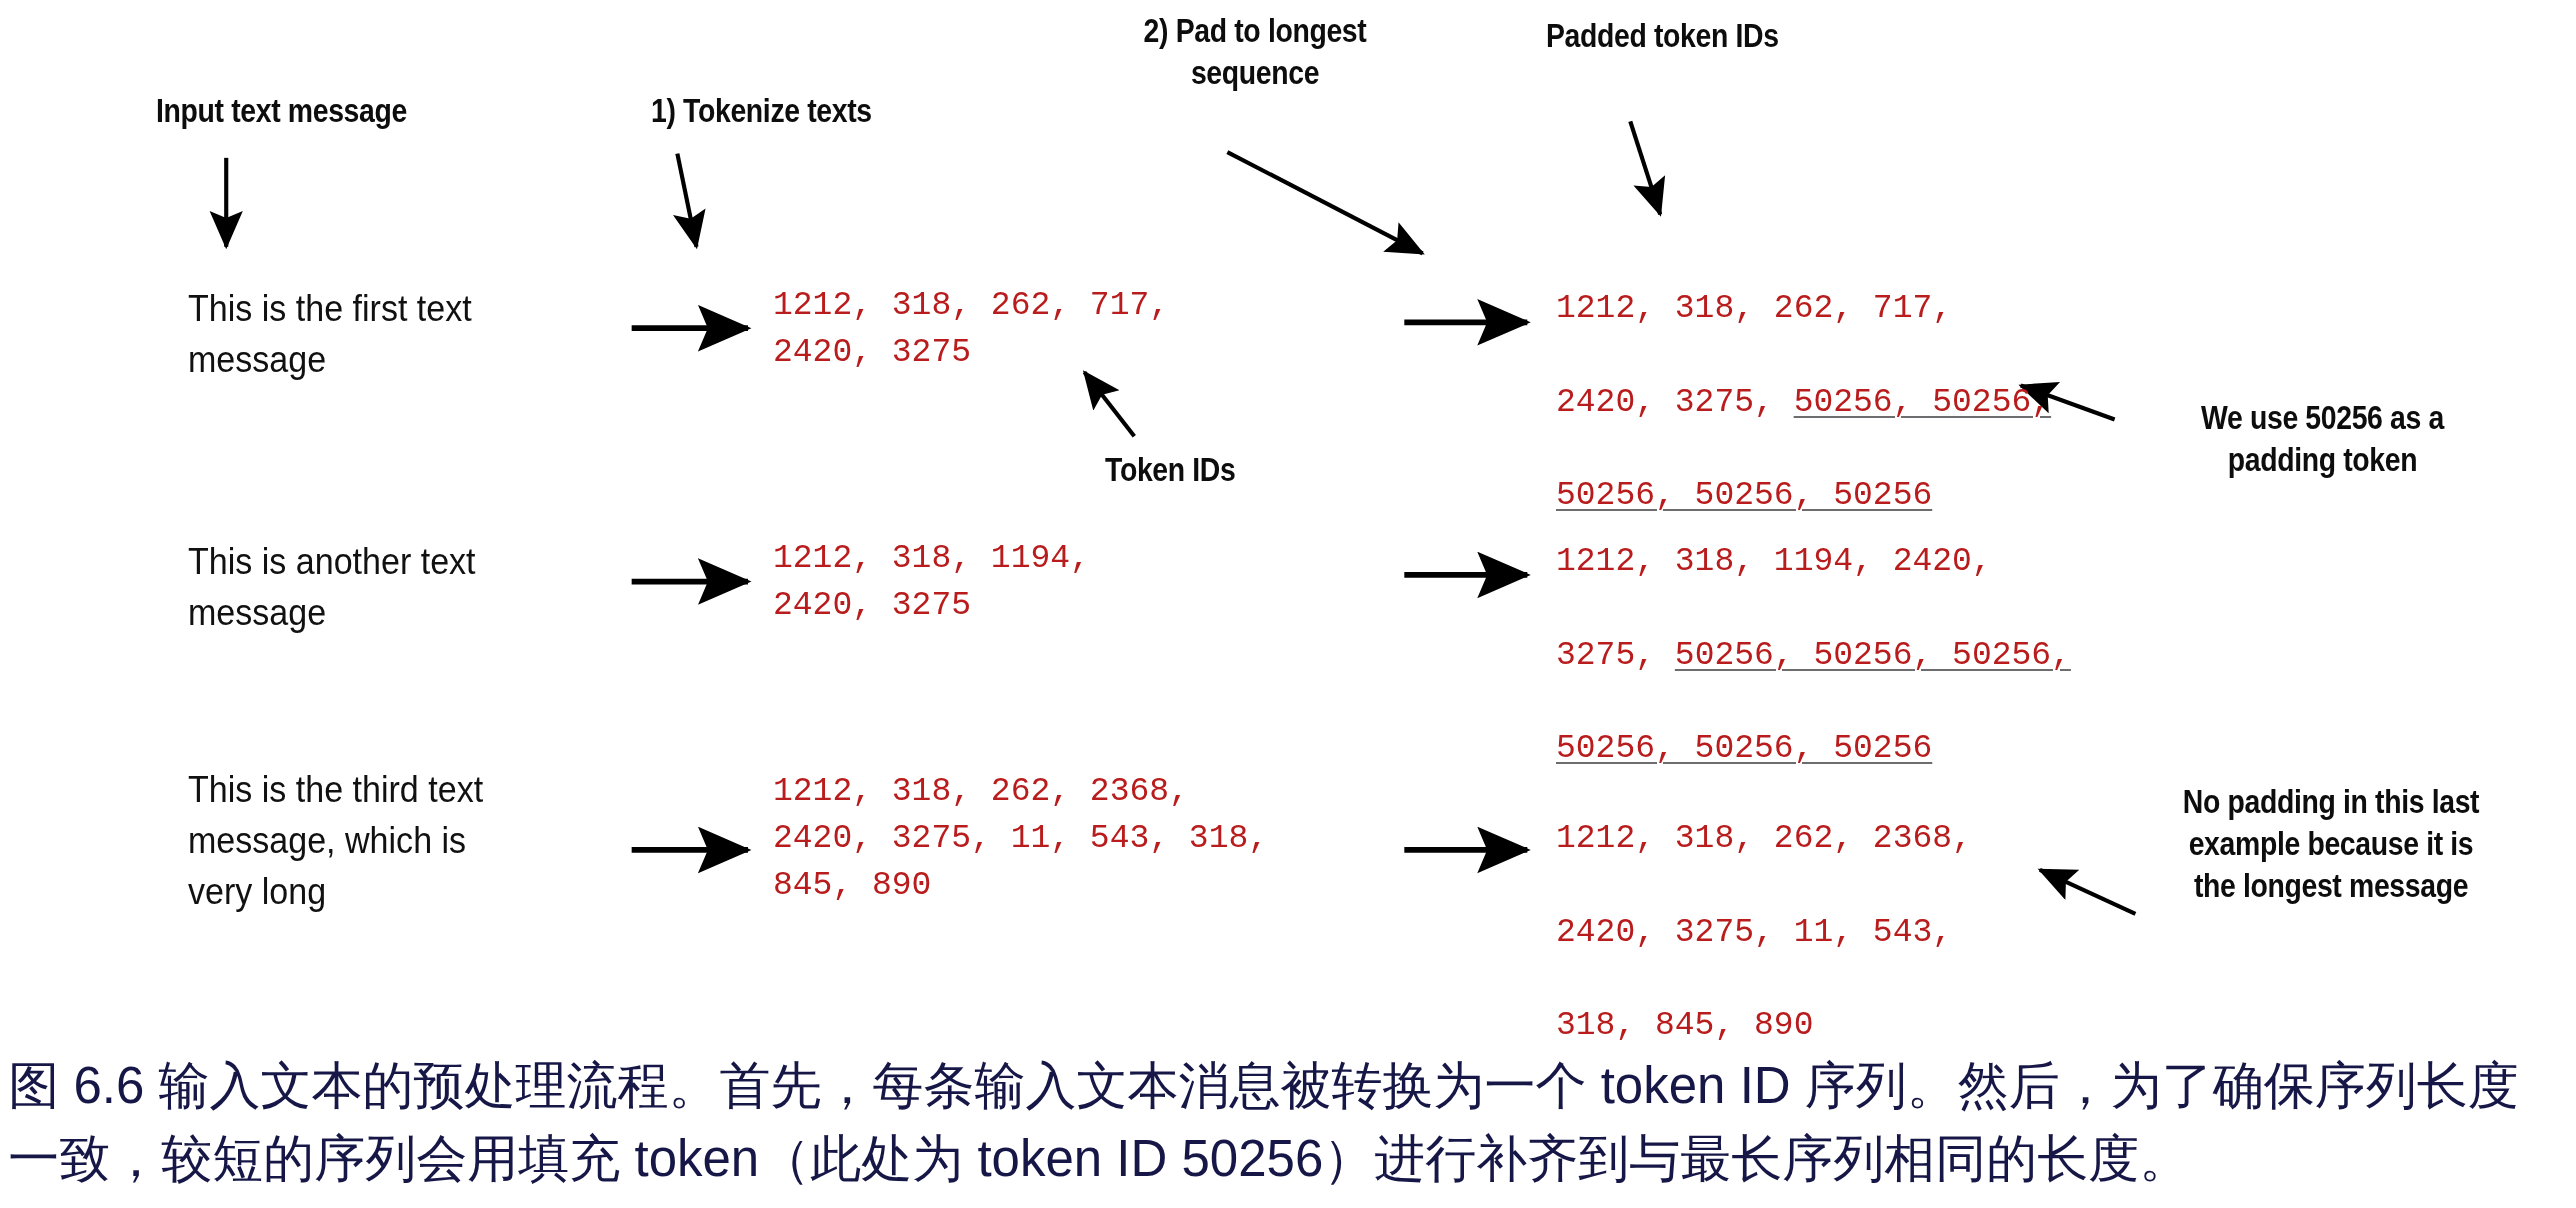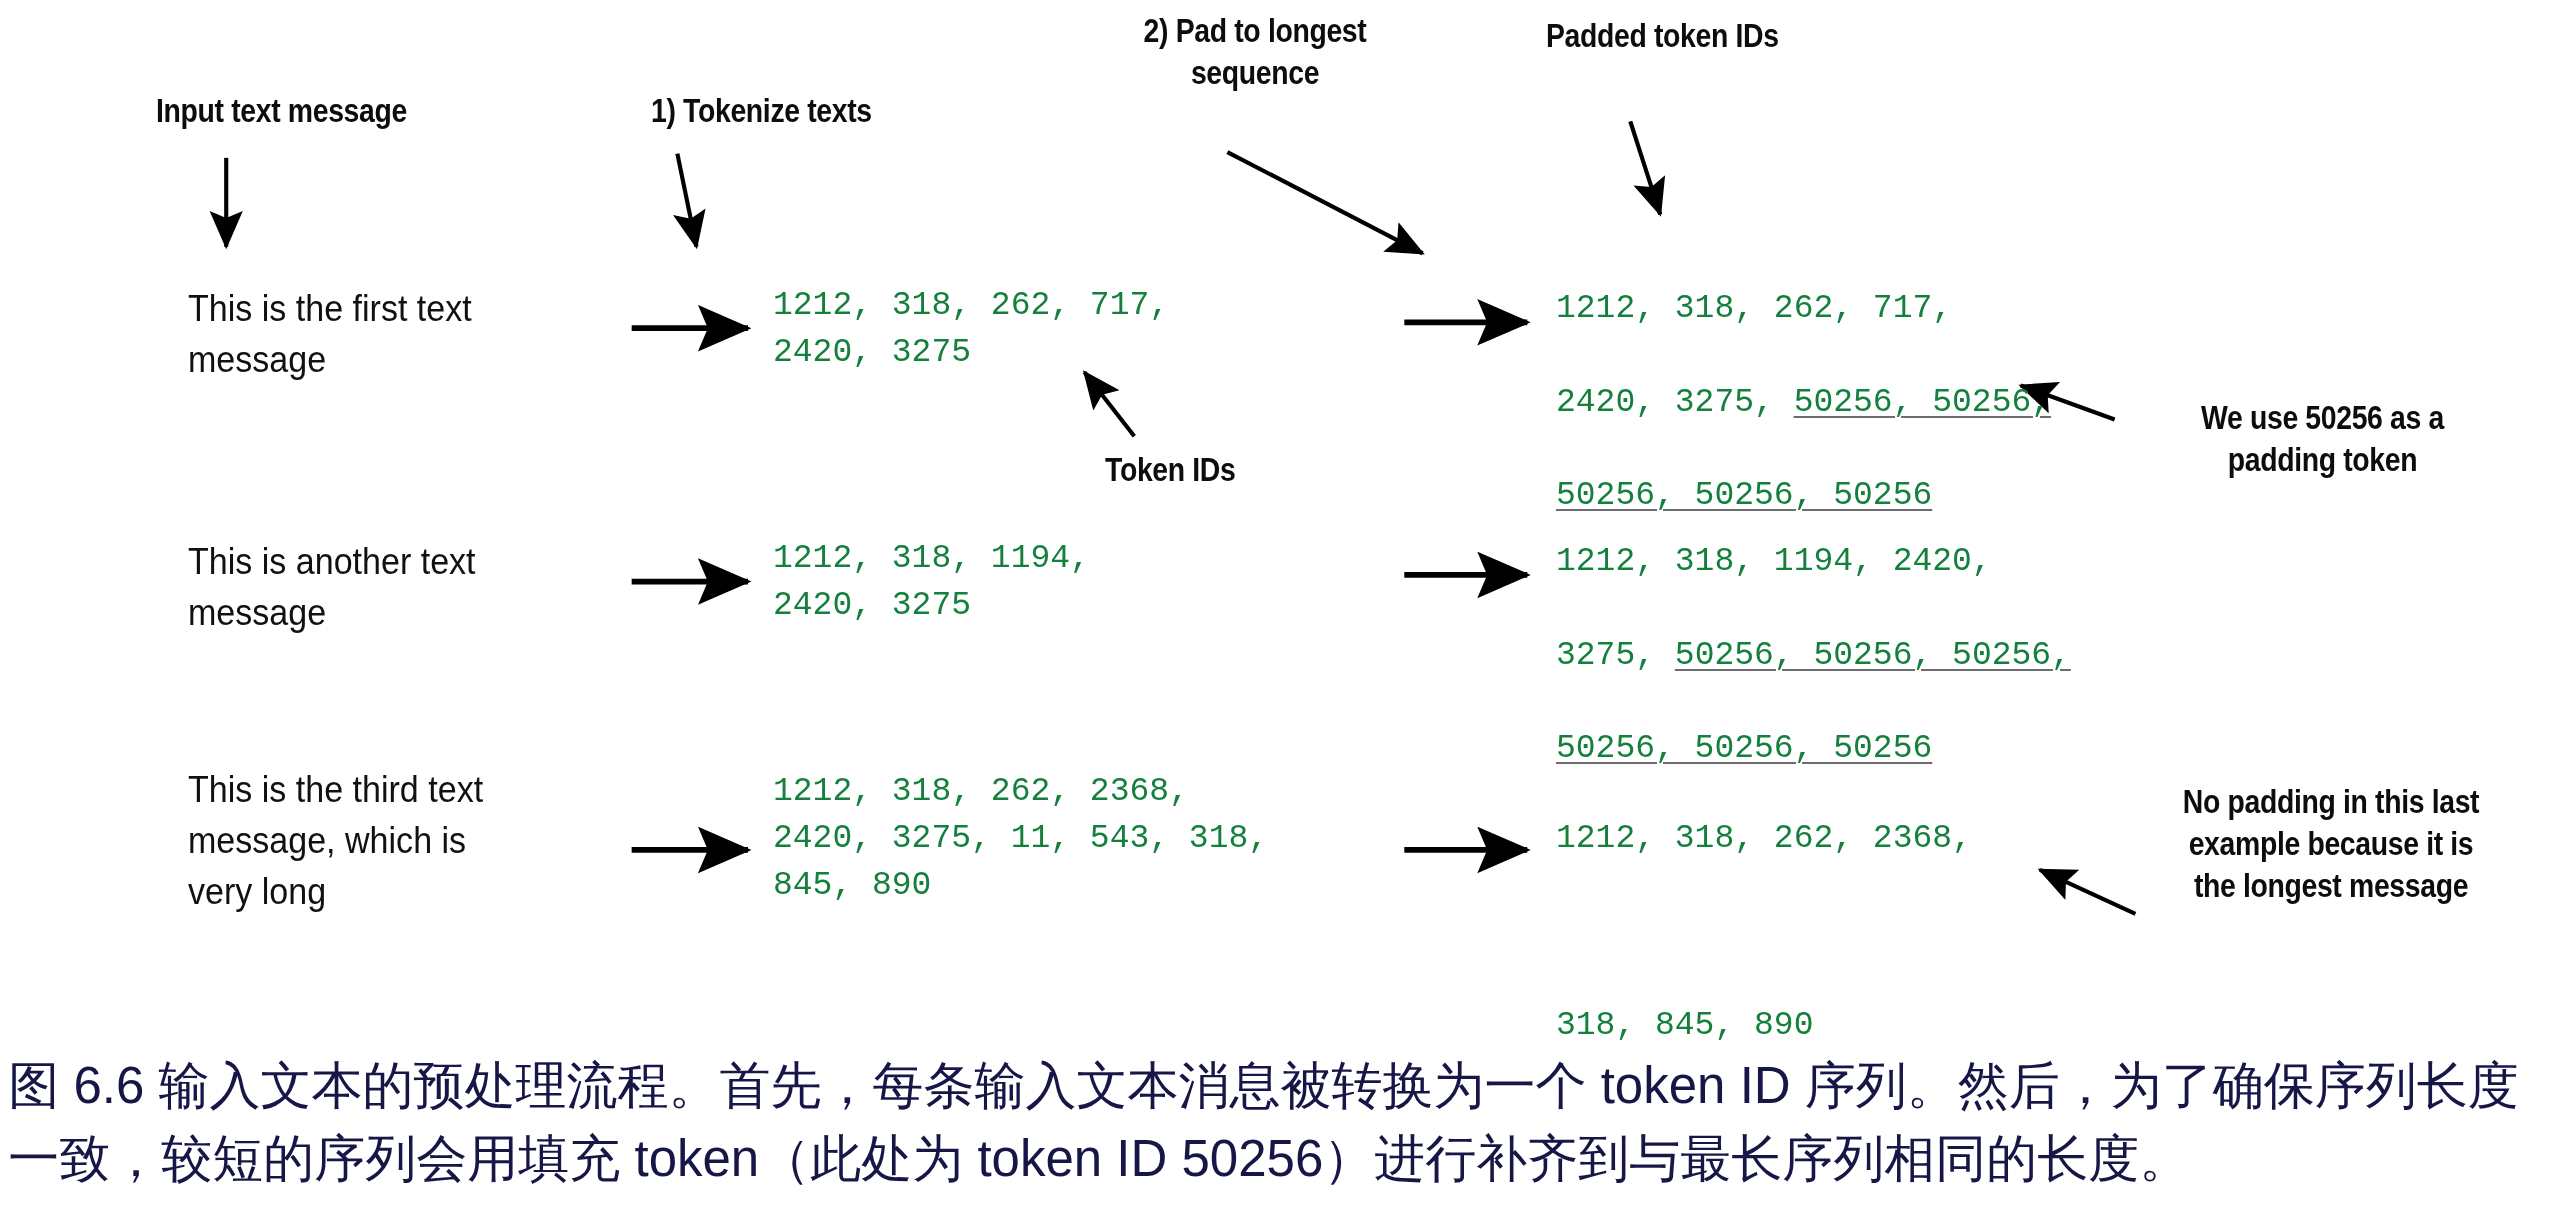--- a/index.html
+++ b/index.html
@@ -47,21 +47,21 @@
     font-size: 37px;
     line-height: 1.38;
     white-space: pre-line;
     transform: scaleX(0.92);
     transform-origin: left top;
   }
 
   
   .ids {
     font-family: "Liberation Mono", "DejaVu Sans Mono", monospace;
-    color: #15803d;
+    color: #b91c1c;
     font-size: 33px;
     line-height: 1.42;
     letter-spacing: 0px;
     white-space: pre-line;
   }
   .ids .pad {
     text-decoration: underline;
     text-decoration-thickness: 1.7px;
     text-underline-offset: 5px;
     text-decoration-color: #6d6d70;
@@ -169,20 +169,20 @@
   <div class="abs msg" style="left:188px; top:764px; width:440px;">This is the third text
 message, which is
 very long</div>
 
   <div class="abs ids" style="left:773px; top:769px; width:656px;">1212, 318, 262, 2368,
 2420, 3275, 11, 543, 318,
 845, 890</div>
 
   <div class="abs ids" style="left:1556px; top:769px; width:632px;">
     <span>1212, 318, 262, 2368,</span><br>
-    <br>
+    <span>2420, 3275, 11, 543,</span><br>
     <span>318, 845, 890</span>
   </div>
 
   <div class="caption">图 6.6 输入文本的预处理流程。首先，每条输入文本消息被转换为一个 token ID 序列。然后，为了确保序列长度一致，较短的序列会用填充 token（此处为 token ID 50256）进行补齐到与最长序列相同的长度。</div>
 
 </div>
 
 
 </body></html>

